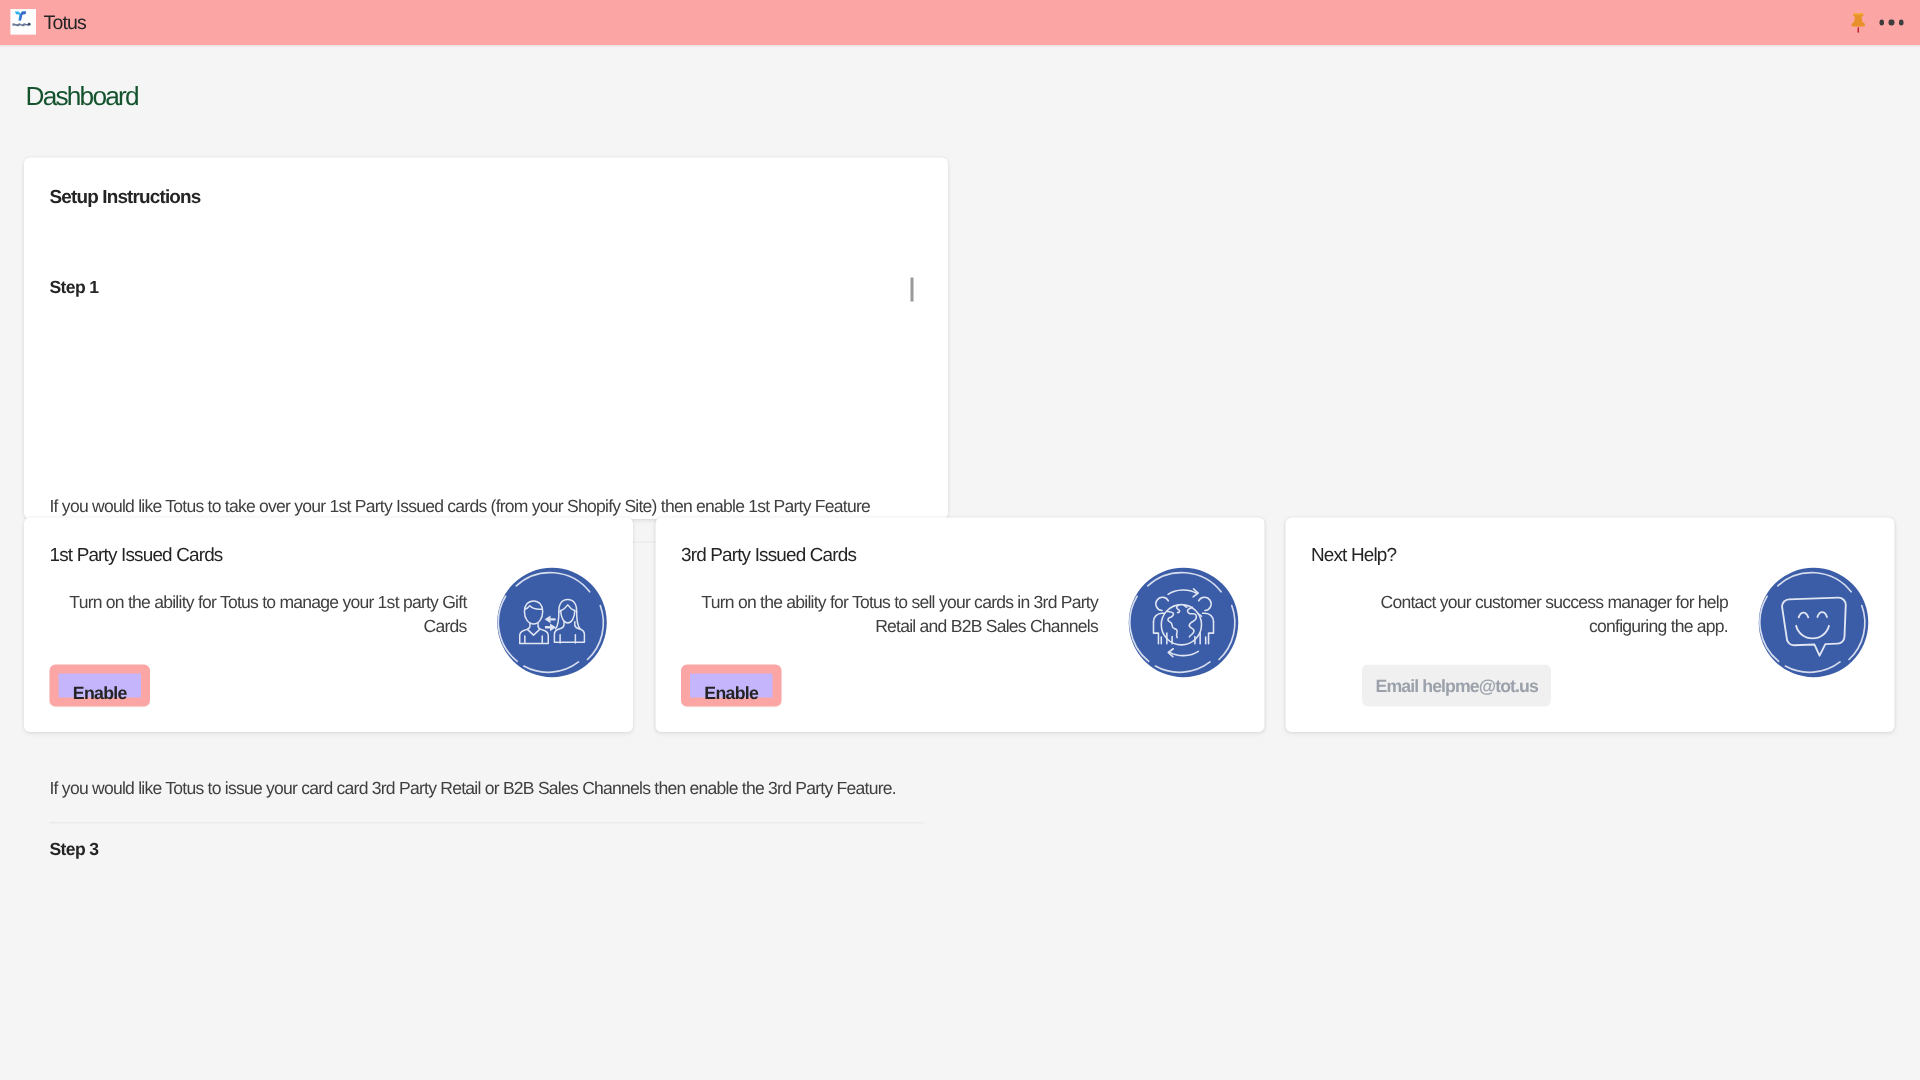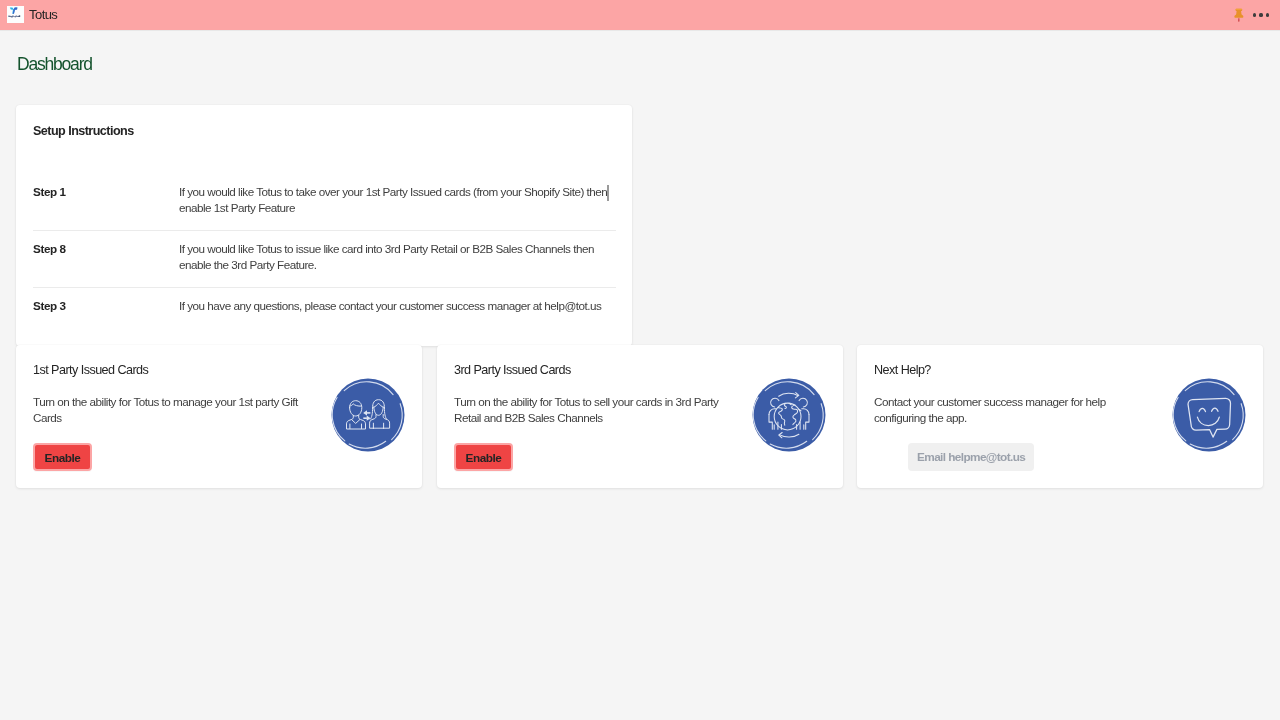--- a/index.html
+++ b/index.html
@@ -33,41 +33,41 @@
   .card{position:absolute;background:#ffffff;border-radius:4px;
         box-shadow:0 0 2px rgba(0,0,0,0.06), 0 1px 3px rgba(0,0,0,0.08);}
 
   
   #setup-card{left:16px;top:105px;width:616px;height:241px;}
   .setup-title{position:absolute;left:17px;top:19px;font-size:12.6px;font-weight:700;
                letter-spacing:-0.55px;color:#242424;line-height:14px;}
   .setup-sub{position:absolute;left:17px;top:36.5px;font-size:11.7px;letter-spacing:-0.5px;
              color:#3f3f3f;line-height:15px;}
   .steps{position:absolute;left:17px;top:79px;width:583px;}
-  .step-row{display:flex;padding-bottom:15px;}
+  .step-row{display:flex;padding-bottom:15px;flex-direction:column;}
   .step-label{width:146px;flex:0 0 146px;font-size:11.7px;font-weight:700;letter-spacing:-0.4px;
               color:#242424;line-height:15.5px;}
   .step-text{font-size:11.7px;letter-spacing:-0.5px;color:#3f3f3f;line-height:15.5px;flex:1;}
   .divider{height:1px;background:#ebebeb;margin-bottom:10px;}
   .text-caret{position:absolute;left:591px;top:80px;width:1.6px;height:16px;
               background:#9a9a9a;}
 
   
   .fcard{top:345px;height:143px;}
   #card1{left:16px;width:406px;}
   #card2{left:437px;width:406px;}
   #card3{left:857px;width:406px;}
   .fcard-title{position:absolute;left:17px;top:18px;font-size:12.6px;font-weight:400;
                letter-spacing:-0.55px;color:#242424;line-height:14px;}
   .fcard-desc{position:absolute;left:17px;top:49px;font-size:11.7px;letter-spacing:-0.5px;
-              color:#3f3f3f;line-height:16px;width:278px;}
+              color:#3f3f3f;line-height:16px;width:278px;text-align:right;}
   .fbtn{position:absolute;left:17px;top:98px;}
   .btn{font-family:"Liberation Sans",sans-serif;font-size:11.8px;font-weight:600;
        letter-spacing:-0.45px;
-       color:#242424;background:#ef4444;border:2px solid #fca5a5;border-radius:4px;
+       color:#242424;background:#c4b5fd;border:6px solid #fca5a5;border-radius:4px;
        height:28px;padding:0 9.5px;cursor:pointer;line-height:26px;box-sizing:border-box;
        box-shadow:0 1px 1px rgba(0,0,0,0.035);}
   .btn[disabled]{background:#f0f0f0;border:1px solid transparent;color:#9ba1ab;
        cursor:default;box-shadow:none;letter-spacing:-0.6px;padding:0 8px;margin-left:34px;}
   .icon-wrap{position:absolute;right:17px;top:33px;width:74px;height:74px;}
   .icon-wrap svg{display:block;}
 </style>
 </head>
 <body>
 
@@ -112,26 +112,25 @@
   <div class="setup-title">Setup Instructions</div>
   <div class="text-caret"></div>
   <div class="steps">
     <div class="step-row">
       <div class="step-label">Step 1</div>
       <div class="step-text">If you would like Totus to take over your 1st Party Issued cards (from your Shopify Site) then enable 1st Party Feature</div>
     </div>
     <div class="divider"></div>
     <div class="step-row">
       <div class="step-label">Step 8</div>
-      <div class="step-text">If you would like Totus to issue like card into 3rd Party Retail or B2B Sales Channels then enable the 3rd Party Feature.</div>
+      <div class="step-text">If you would like Totus to issue your card card 3rd Party Retail or B2B Sales Channels then enable the 3rd Party Feature.</div>
     </div>
     <div class="divider"></div>
     <div class="step-row">
       <div class="step-label">Step 3</div>
-      <div class="step-text">If you have any questions, please contact your customer success manager at help@tot.us</div>
     </div>
   </div>
 </div>
 
 <div class="card fcard" id="card1">
   <div class="fcard-title">1st Party Issued Cards</div>
   <div class="fcard-desc">Turn on the ability for Totus to manage your 1st party Gift Cards</div>
   <button class="btn fbtn">Enable</button>
   <span class="icon-wrap">
     <svg width="74" height="74" viewBox="0 0 74 74">

